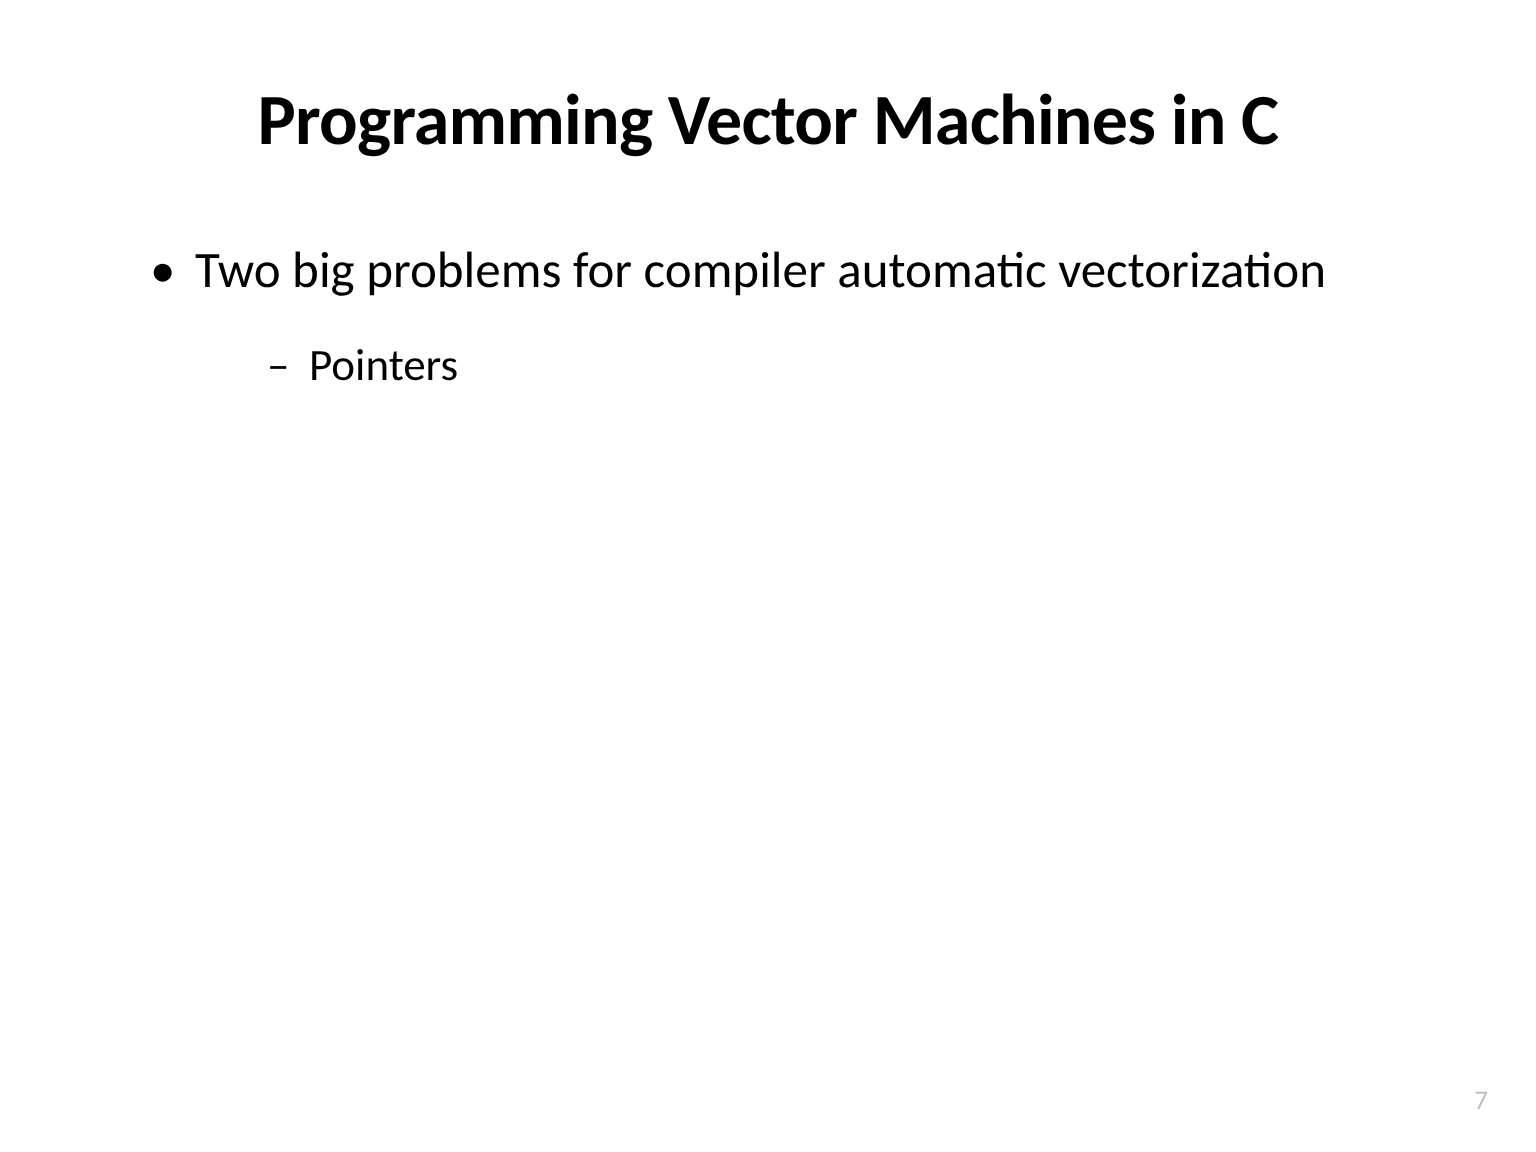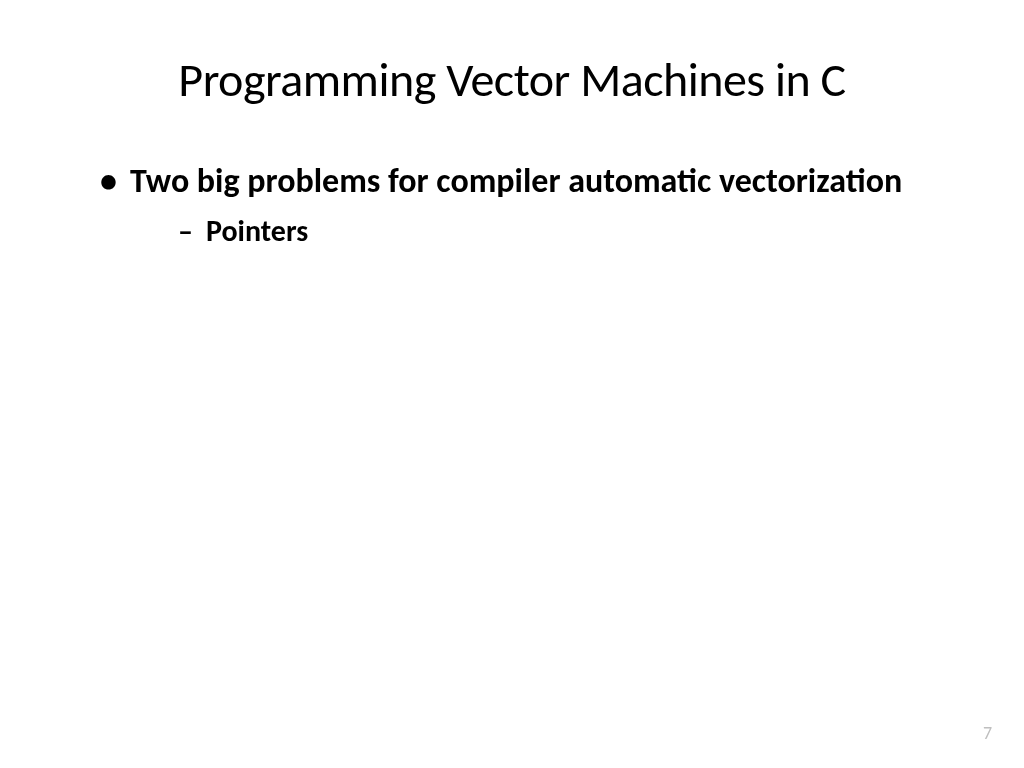--- a/index.html
+++ b/index.html
@@ -17,46 +17,45 @@
       overflow: hidden;
     }
     .slide {
       width: 100%;
       height: 100%;
       padding: 50px 65px 40px 65px;
       position: relative;
     }
     .title {
       font-size: 48px;
-      font-weight: 400;
+      font-weight: 700;
       text-align: center;
       margin-bottom: 50px;
       letter-spacing: -0.5px;
     }
     .content {
       padding-left: 35px;
     }
     .bullet-l1 {
       font-size: 34px;
       line-height: 1.3;
       margin-bottom: 18px;
       position: relative;
       padding-left: 30px;
-      font-weight: bold;
     }
     .bullet-l1::before {
       content: "•";
       position: absolute;
       left: 0;
       top: 0;
       font-size: 34px;
     }
     .sub-list {
       padding-left: 48px;
-      margin-top: 6px;
+      margin-top: 19px;
     }
     .bullet-l2 {
       font-size: 30px;
       line-height: 1.45;
       position: relative;
       padding-left: 28px;
     }
     .bullet-l2::before {
       content: "–";
       position: absolute;

